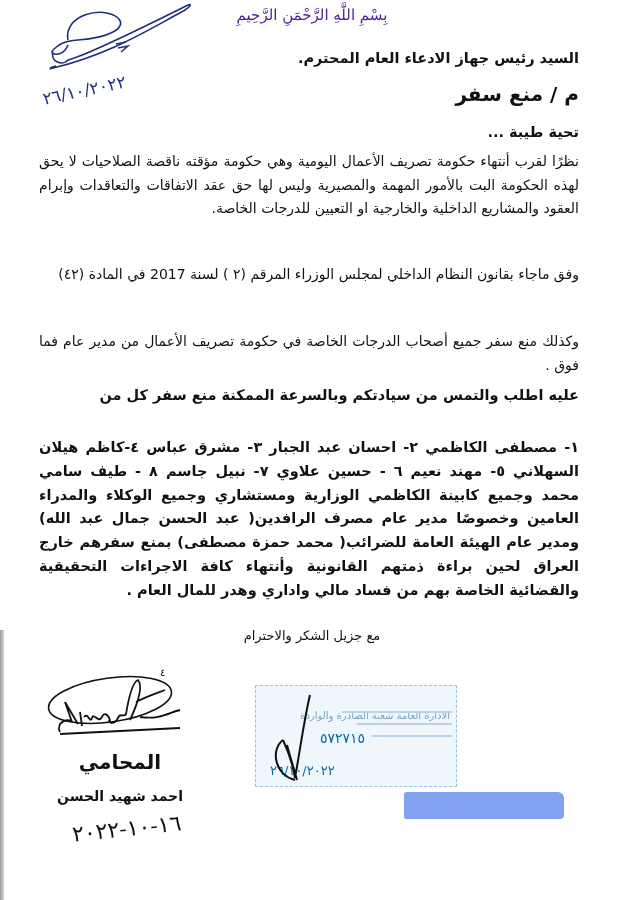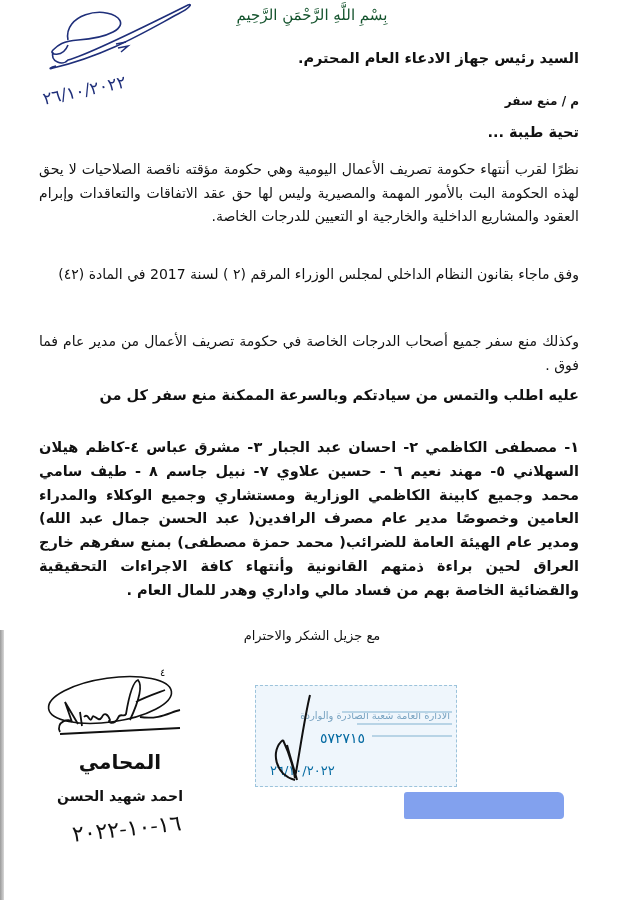--- a/index.html
+++ b/index.html
@@ -1,25 +1,25 @@
 <!DOCTYPE html>
 <html><head>
   <meta charset="utf-8">
   <style>
     html, body { margin: 0; padding: 0; background: #ffffff; }
     body { width: 624px; height: 900px; position: relative; overflow: hidden; font-family: "DejaVu Sans", "Liberation Sans", sans-serif; color: #111; }
     .page { position: absolute; inset: 0; background: #ffffff; }
     .left-edge { position: absolute; left: 0; top: 630px; width: 4px; height: 270px; background: linear-gradient(to right, #9a9a9a, #d8d8d8); }
     .rtl { direction: rtl; text-align: right; unicode-bidi: plaintext; }
-    .basmala { position: absolute; top: 6px; left: 0; width: 624px; text-align: center; font-family: "DejaVu Serif", serif; font-size: 15px; color: #14532d; direction: rtl; }
+    .basmala { position: absolute; top: 6px; left: 0; width: 624px; text-align: center; font-family: "DejaVu Serif", serif; font-size: 15px; color: #4c1d95; direction: rtl; }
     .recipient { position: absolute; top: 50px; right: 45px; font-size: 14.5px; font-weight: bold; }
-    .subject { position: absolute; top: 94px; right: 45px; font-size: 12px; font-weight: bold; }
+    .subject { position: absolute; top: 82px; right: 45px; font-size: 20px; font-weight: bold; }
     .greeting { position: absolute; top: 124px; right: 45px; font-size: 14.5px; font-weight: bold; }
     .para { position: absolute; right: 45px; width: 540px; font-size: 14px; line-height: 23.5px; text-align: justify; text-align-last: right; }
-    .p1 { top: 150px; margin-top: 8px; }
+    .p1 { top: 150px; }
     .p2 { top: 263px; }
     .p3 { top: 330px; }
     .request { position: absolute; top: 384px; right: 45px; width: 540px; font-size: 14.5px; font-weight: bold; line-height: 22px; text-align: justify; text-align-last: right; }
     .names { position: absolute; top: 436px; right: 45px; width: 540px; font-size: 14.5px; font-weight: bold; line-height: 23.8px; text-align: justify; text-align-last: right; }
     .closing { position: absolute; top: 628px; left: 0; width: 624px; text-align: center; font-size: 13px; direction: rtl; }
     .title-lawyer { position: absolute; top: 750px; left: 70px; width: 100px; text-align: center; font-size: 20px; font-weight: bold; direction: rtl; }
     .lawyer-name { position: absolute; top: 788px; left: 30px; width: 180px; text-align: center; font-size: 14px; font-weight: bold; direction: rtl; }
     .top-sig { position: absolute; left: 8px; top: 0px; }
     .stamp { position: absolute; left: 245px; top: 685px; width: 215px; height: 105px; }
     .stamp-box { position: absolute; left: 10px; top: 0; width: 200px; height: 100px; border: 1px dashed #9cc3db; background: rgba(210, 230, 245, 0.35); }

